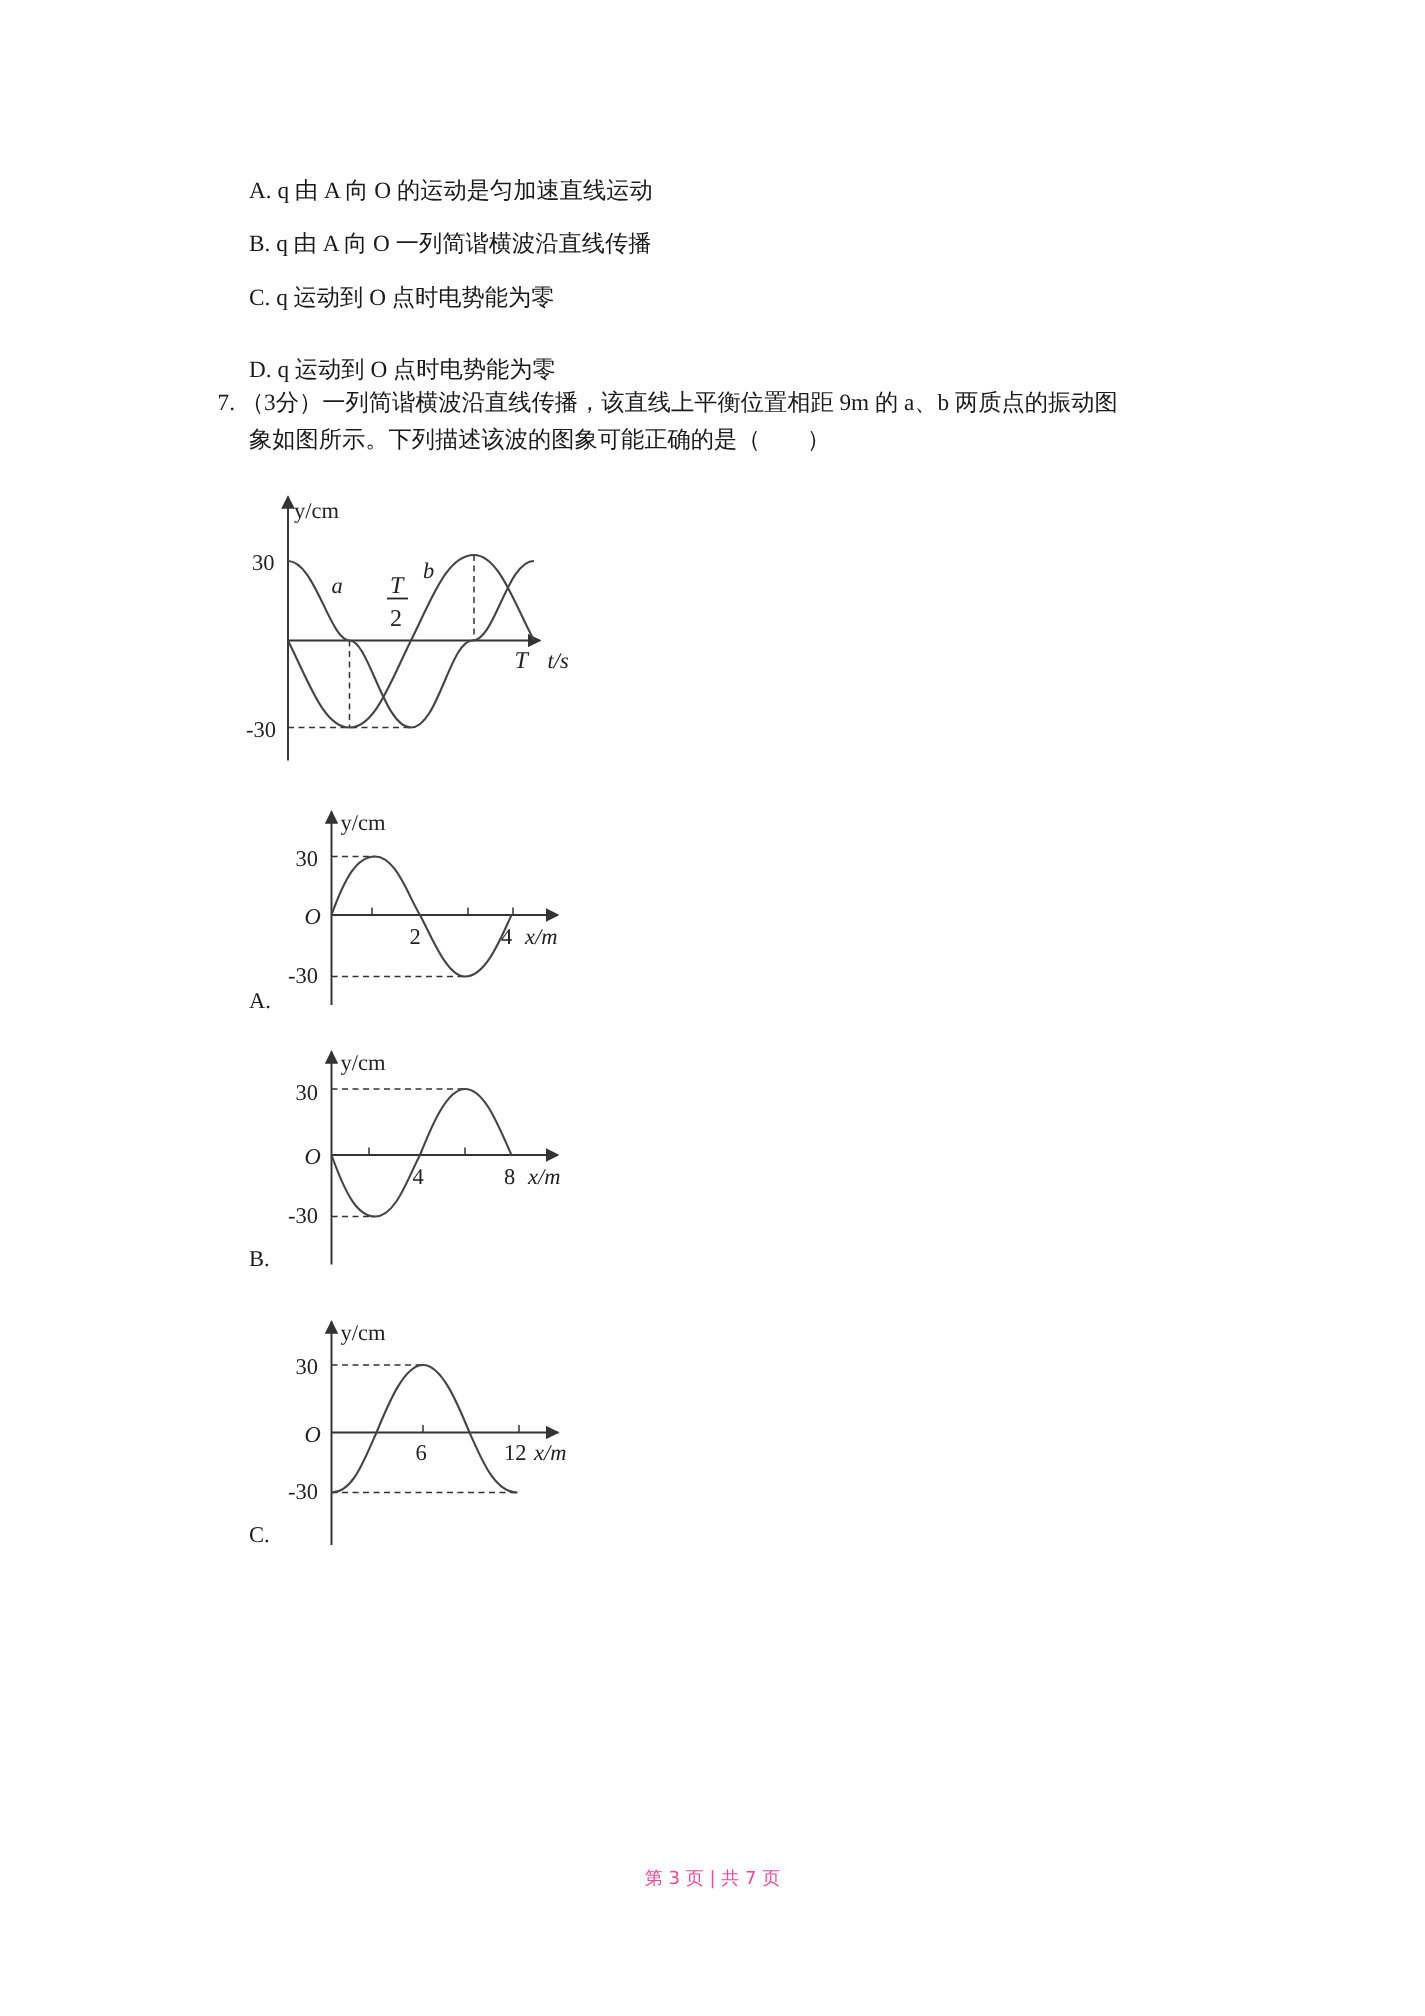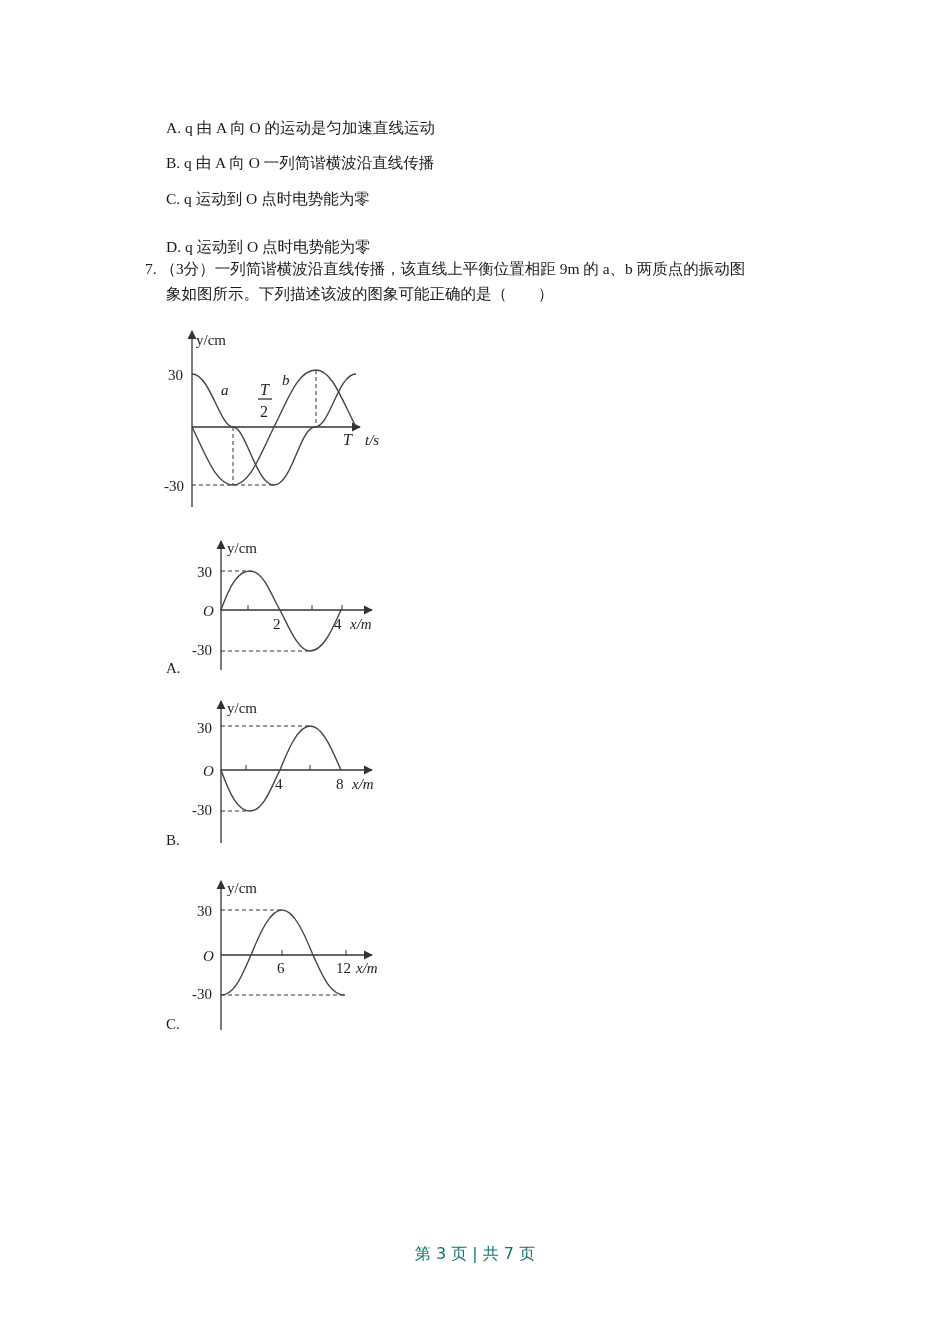--- a/index.html
+++ b/index.html
@@ -3,21 +3,21 @@
 <meta charset="utf-8">
 <style>
   html, body { margin: 0; padding: 0; background: #ffffff; }
   body { width: 950px; height: 1344px; position: relative; font-family: "Liberation Serif", "DejaVu Serif", serif; color: #1a1a1a; overflow: hidden; }
   .opt { position: absolute; left: 166px; font-size: 15.5px; line-height: 20px; white-space: nowrap; }
   .q-line { position: absolute; font-size: 15.5px; line-height: 20px; white-space: nowrap; }
   .fig { position: absolute; }
   .fig svg { display: block; overflow: visible; }
   .fig text { font-family: "Liberation Serif", "DejaVu Serif", serif; fill: #222; }
   .label { position: absolute; left: 166px; font-size: 15px; }
-  .footer { position: absolute; top: 1244px; left: 0; width: 950px; text-align: center; font-family: "DejaVu Sans", "Liberation Sans", sans-serif; font-size: 16px; color: #0f766e; }
+  .footer { position: absolute; top: 1244px; left: 0; width: 950px; text-align: center; font-family: "DejaVu Sans", "Liberation Sans", sans-serif; font-size: 12px; color: #ec4899; }
 </style>
 </head>
 <body>
 
 <div class="opt" style="top:118px">
   <span>A.</span>
   <span>q 由 A 向 O 的运动是匀加速直线运动</span>
 </div>
 <div class="opt" style="top:153px">
   <span>B.</span>

